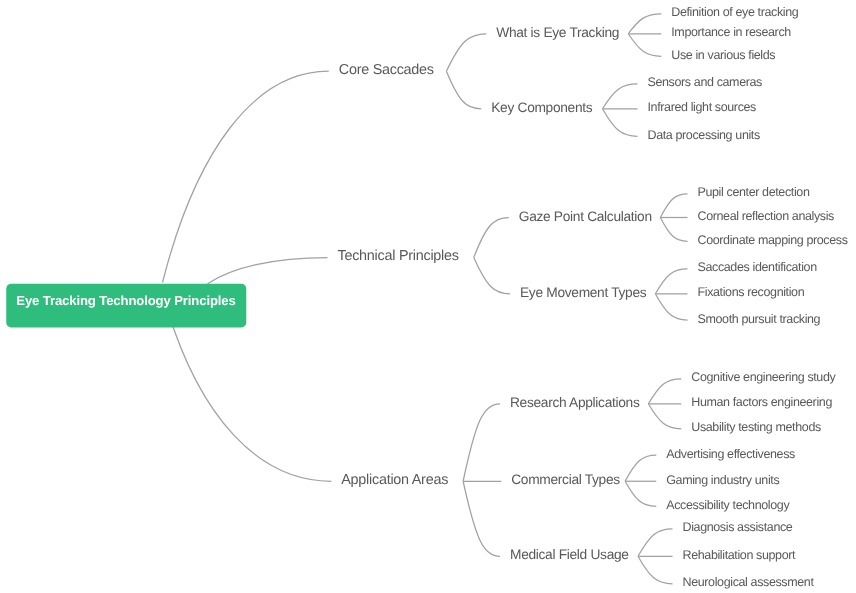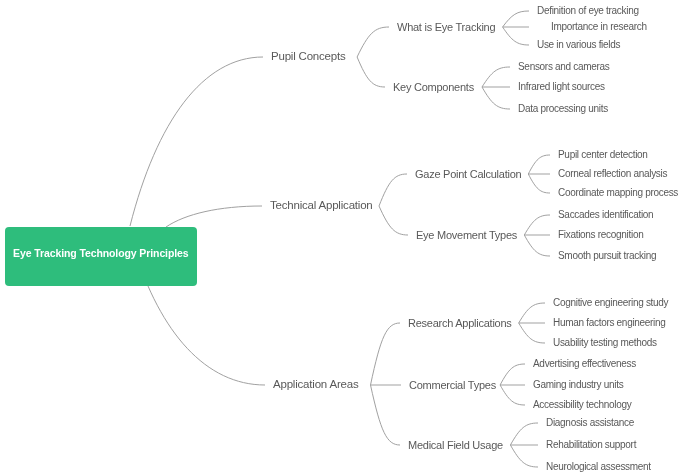--- a/index.html
+++ b/index.html
@@ -11,21 +11,21 @@
   #link-layer path{fill:none;stroke:var(--link-line,#a1a1a1);stroke-width:1;}
   .node{
     position:absolute;transform:translateY(-50%);white-space:nowrap;
     color:var(--node-text,#595959);line-height:1;cursor:default;
   }
   .n1{font-size:11.5px;letter-spacing:-0.2px;}
   .n2{font-size:11px;letter-spacing:-0.25px;}
   .n3{font-size:10px;letter-spacing:-0.3px;text-align:center;}
   #root-node{
     position:absolute;left:5px;top:227px;height:27px;line-height:21px;
-    padding:16px 8px;border-radius:4px;white-space:nowrap;
+    padding:4px 8px;border-radius:4px;white-space:nowrap;
     background:var(--root-bg,#2ebd7c);color:var(--root-text,#ffffff);
     font-size:10.5px;font-weight:bold;letter-spacing:-0.1px;cursor:default;
   }
 </style>
 </head>
 <body>
 
 <div id="mm">
   <svg id="link-layer" xmlns="http://www.w3.org/2000/svg">
       <path d="M130,226 C156.6,121.2 203.2,57.0 263.0,57.0"></path>
@@ -56,31 +56,31 @@
       <path d="M500.1,385.0 C508.8,368.6 513.8,364.0 525.0,364.0"></path>
       <path d="M500.1,385.0 L525.0,385.0"></path>
       <path d="M500.1,385.0 C508.8,400.6 513.8,405.0 525.0,405.0"></path>
       <path d="M510.4,445.0 C520.1,427.8 525.6,423.0 538.0,423.0"></path>
       <path d="M510.4,445.0 L538.0,445.0"></path>
       <path d="M510.4,445.0 C520.1,462.2 525.6,467.0 538.0,467.0"></path>
     </svg>
 
   <div id="root-node">Eye Tracking Technology Principles</div>
 
-  <div class="node n1" style="left:271px;top:57px">Pupil Concepts</div>
+  <div class="node n1" style="left:271px;top:57px">Core Saccades</div>
   <div class="node n2" style="left:397px;top:27px">What is Eye Tracking</div>
   <div class="node n3" style="left:537px;top:11px">Definition of eye tracking</div>
-  <div class="node n3" style="left:551px;top:27px">Importance in research</div>
+  <div class="node n3" style="left:537px;top:27px">Importance in research</div>
   <div class="node n3" style="left:537px;top:45px">Use in various fields</div>
   <div class="node n2" style="left:393px;top:87px">Key Components</div>
   <div class="node n3" style="left:518px;top:67px">Sensors and cameras</div>
   <div class="node n3" style="left:518px;top:87px">Infrared light sources</div>
   <div class="node n3" style="left:518px;top:109px">Data processing units</div>
 
-  <div class="node n1" style="left:270px;top:206px">Technical Application</div>
+  <div class="node n1" style="left:270px;top:206px">Technical Principles</div>
   <div class="node n2" style="left:415px;top:174px">Gaze Point Calculation</div>
   <div class="node n3" style="left:558px;top:155px">Pupil center detection</div>
   <div class="node n3" style="left:558px;top:174px">Corneal reflection analysis</div>
   <div class="node n3" style="left:558px;top:193px">Coordinate mapping process</div>
   <div class="node n2" style="left:416px;top:235px">Eye Movement Types</div>
   <div class="node n3" style="left:558px;top:215px">Saccades identification</div>
   <div class="node n3" style="left:558px;top:235px">Fixations recognition</div>
   <div class="node n3" style="left:558px;top:256px">Smooth pursuit tracking</div>
 
   <div class="node n1" style="left:273px;top:385px">Application Areas</div>

